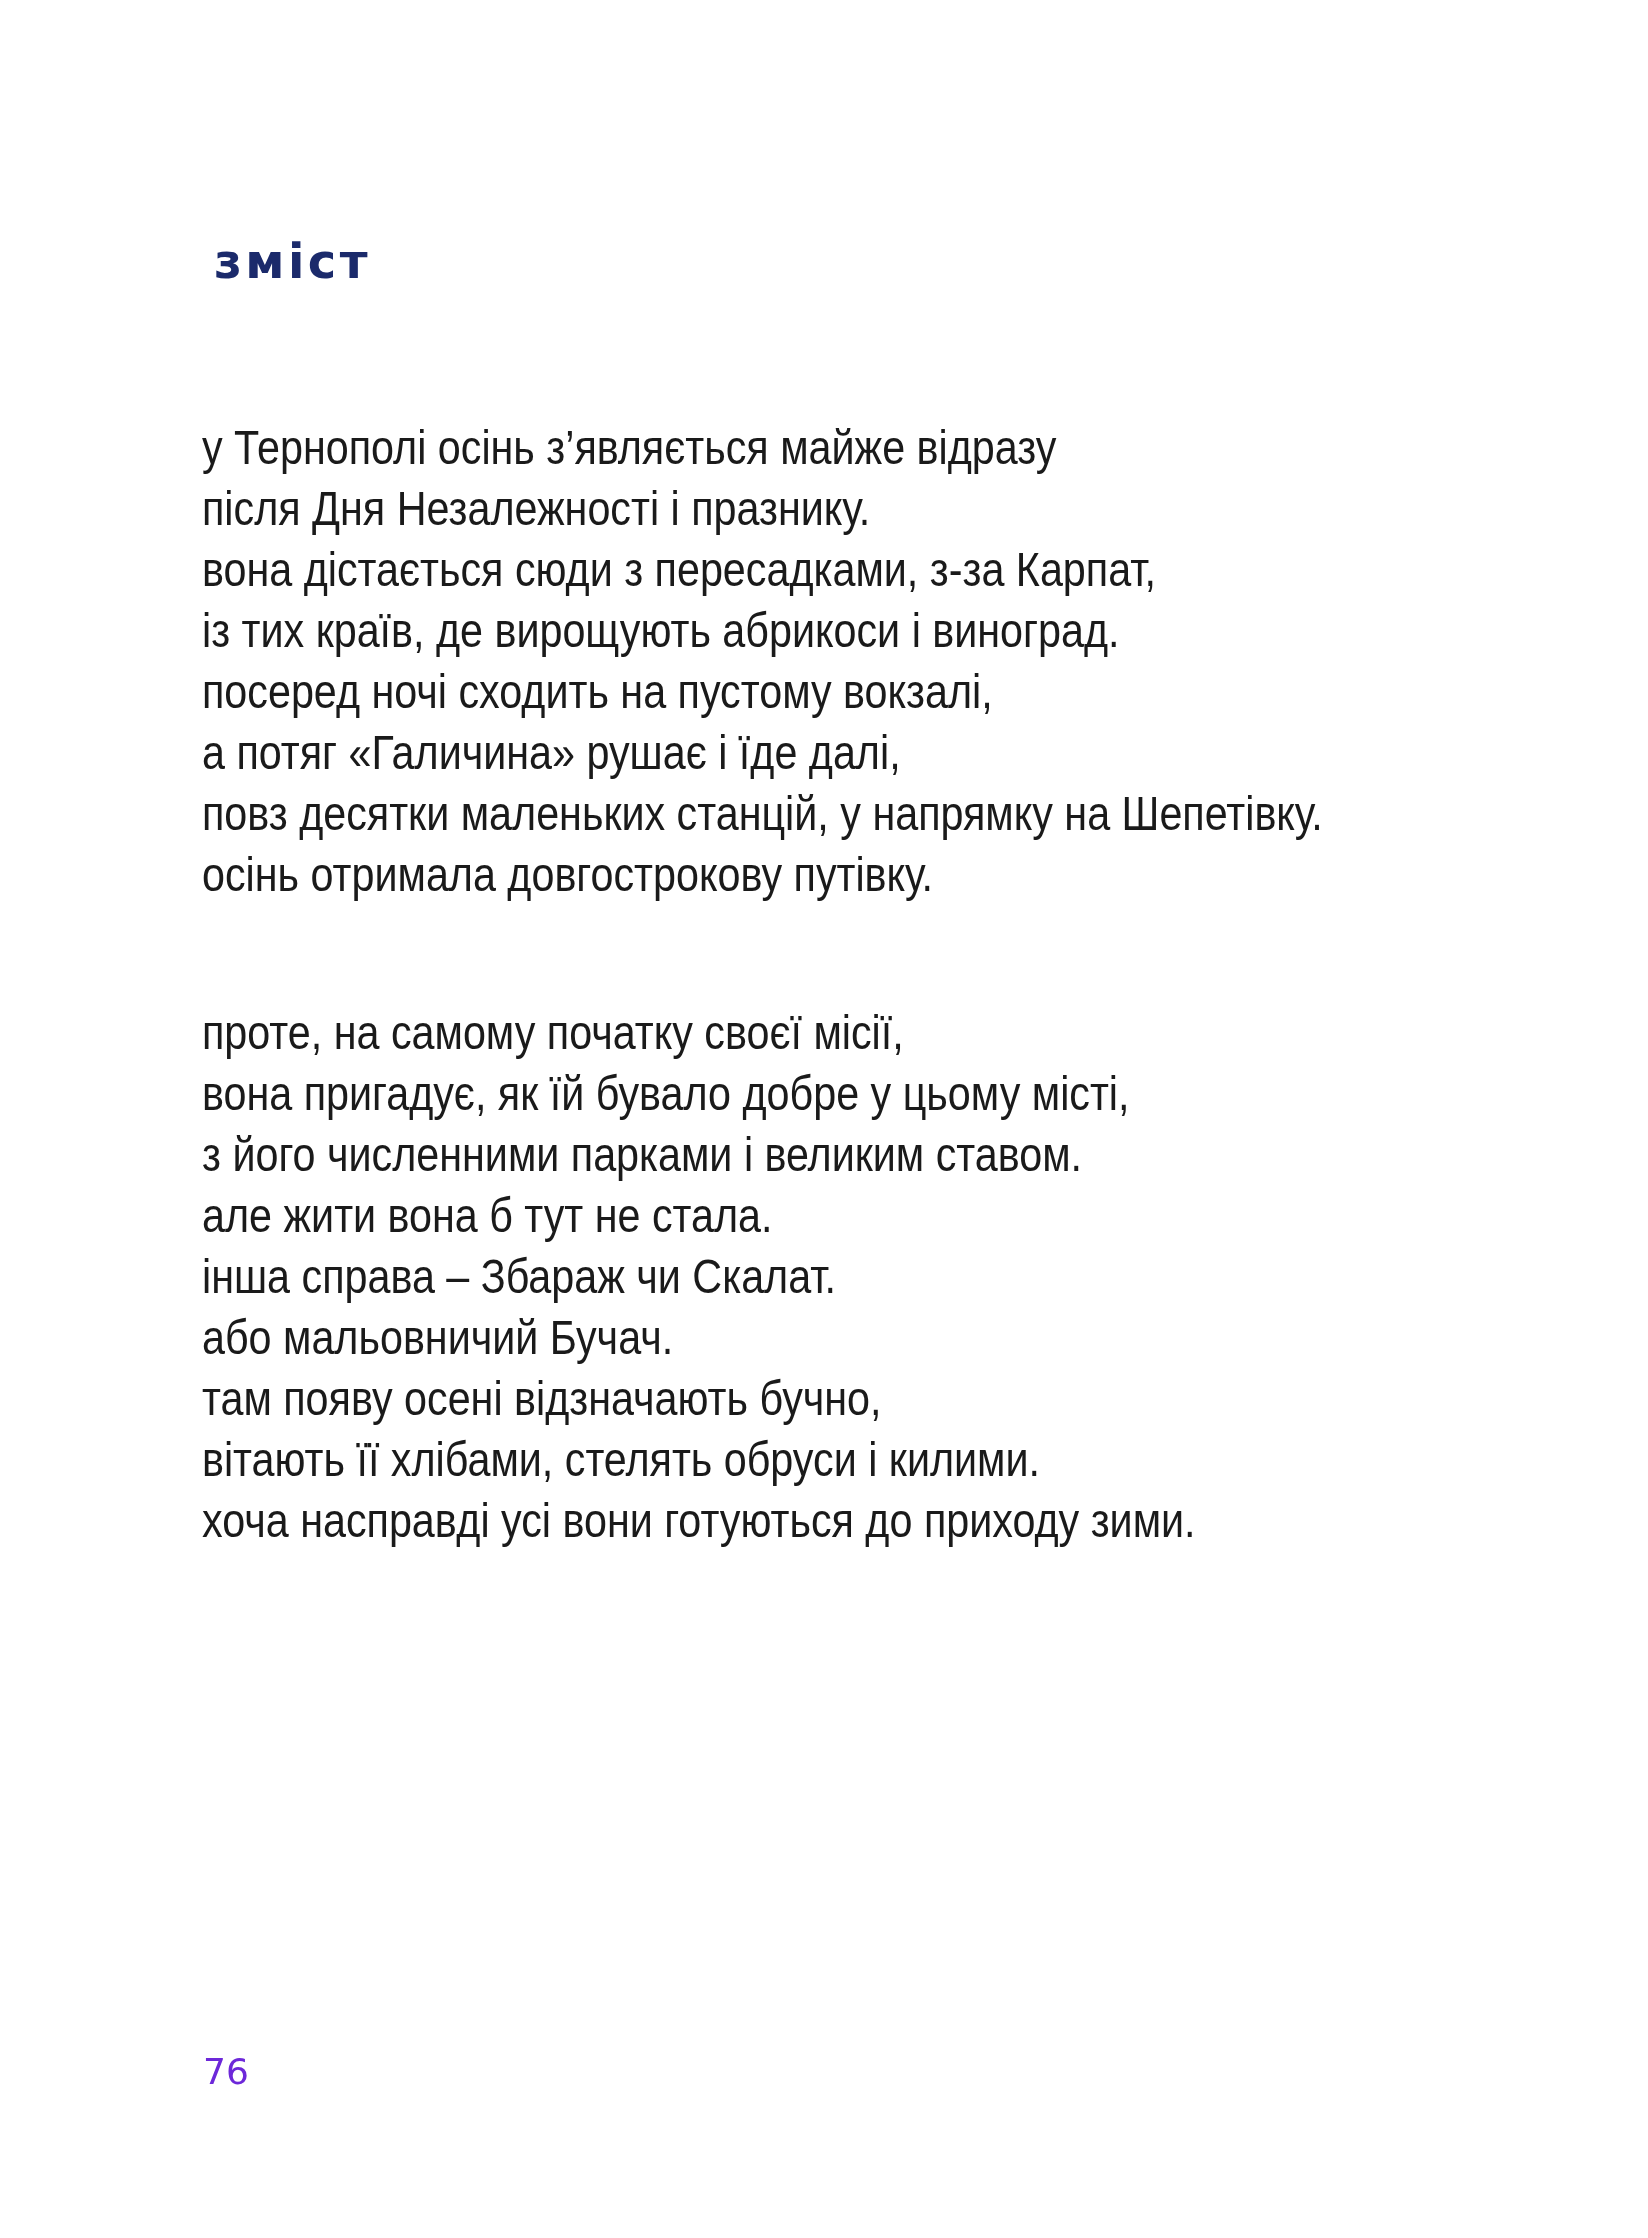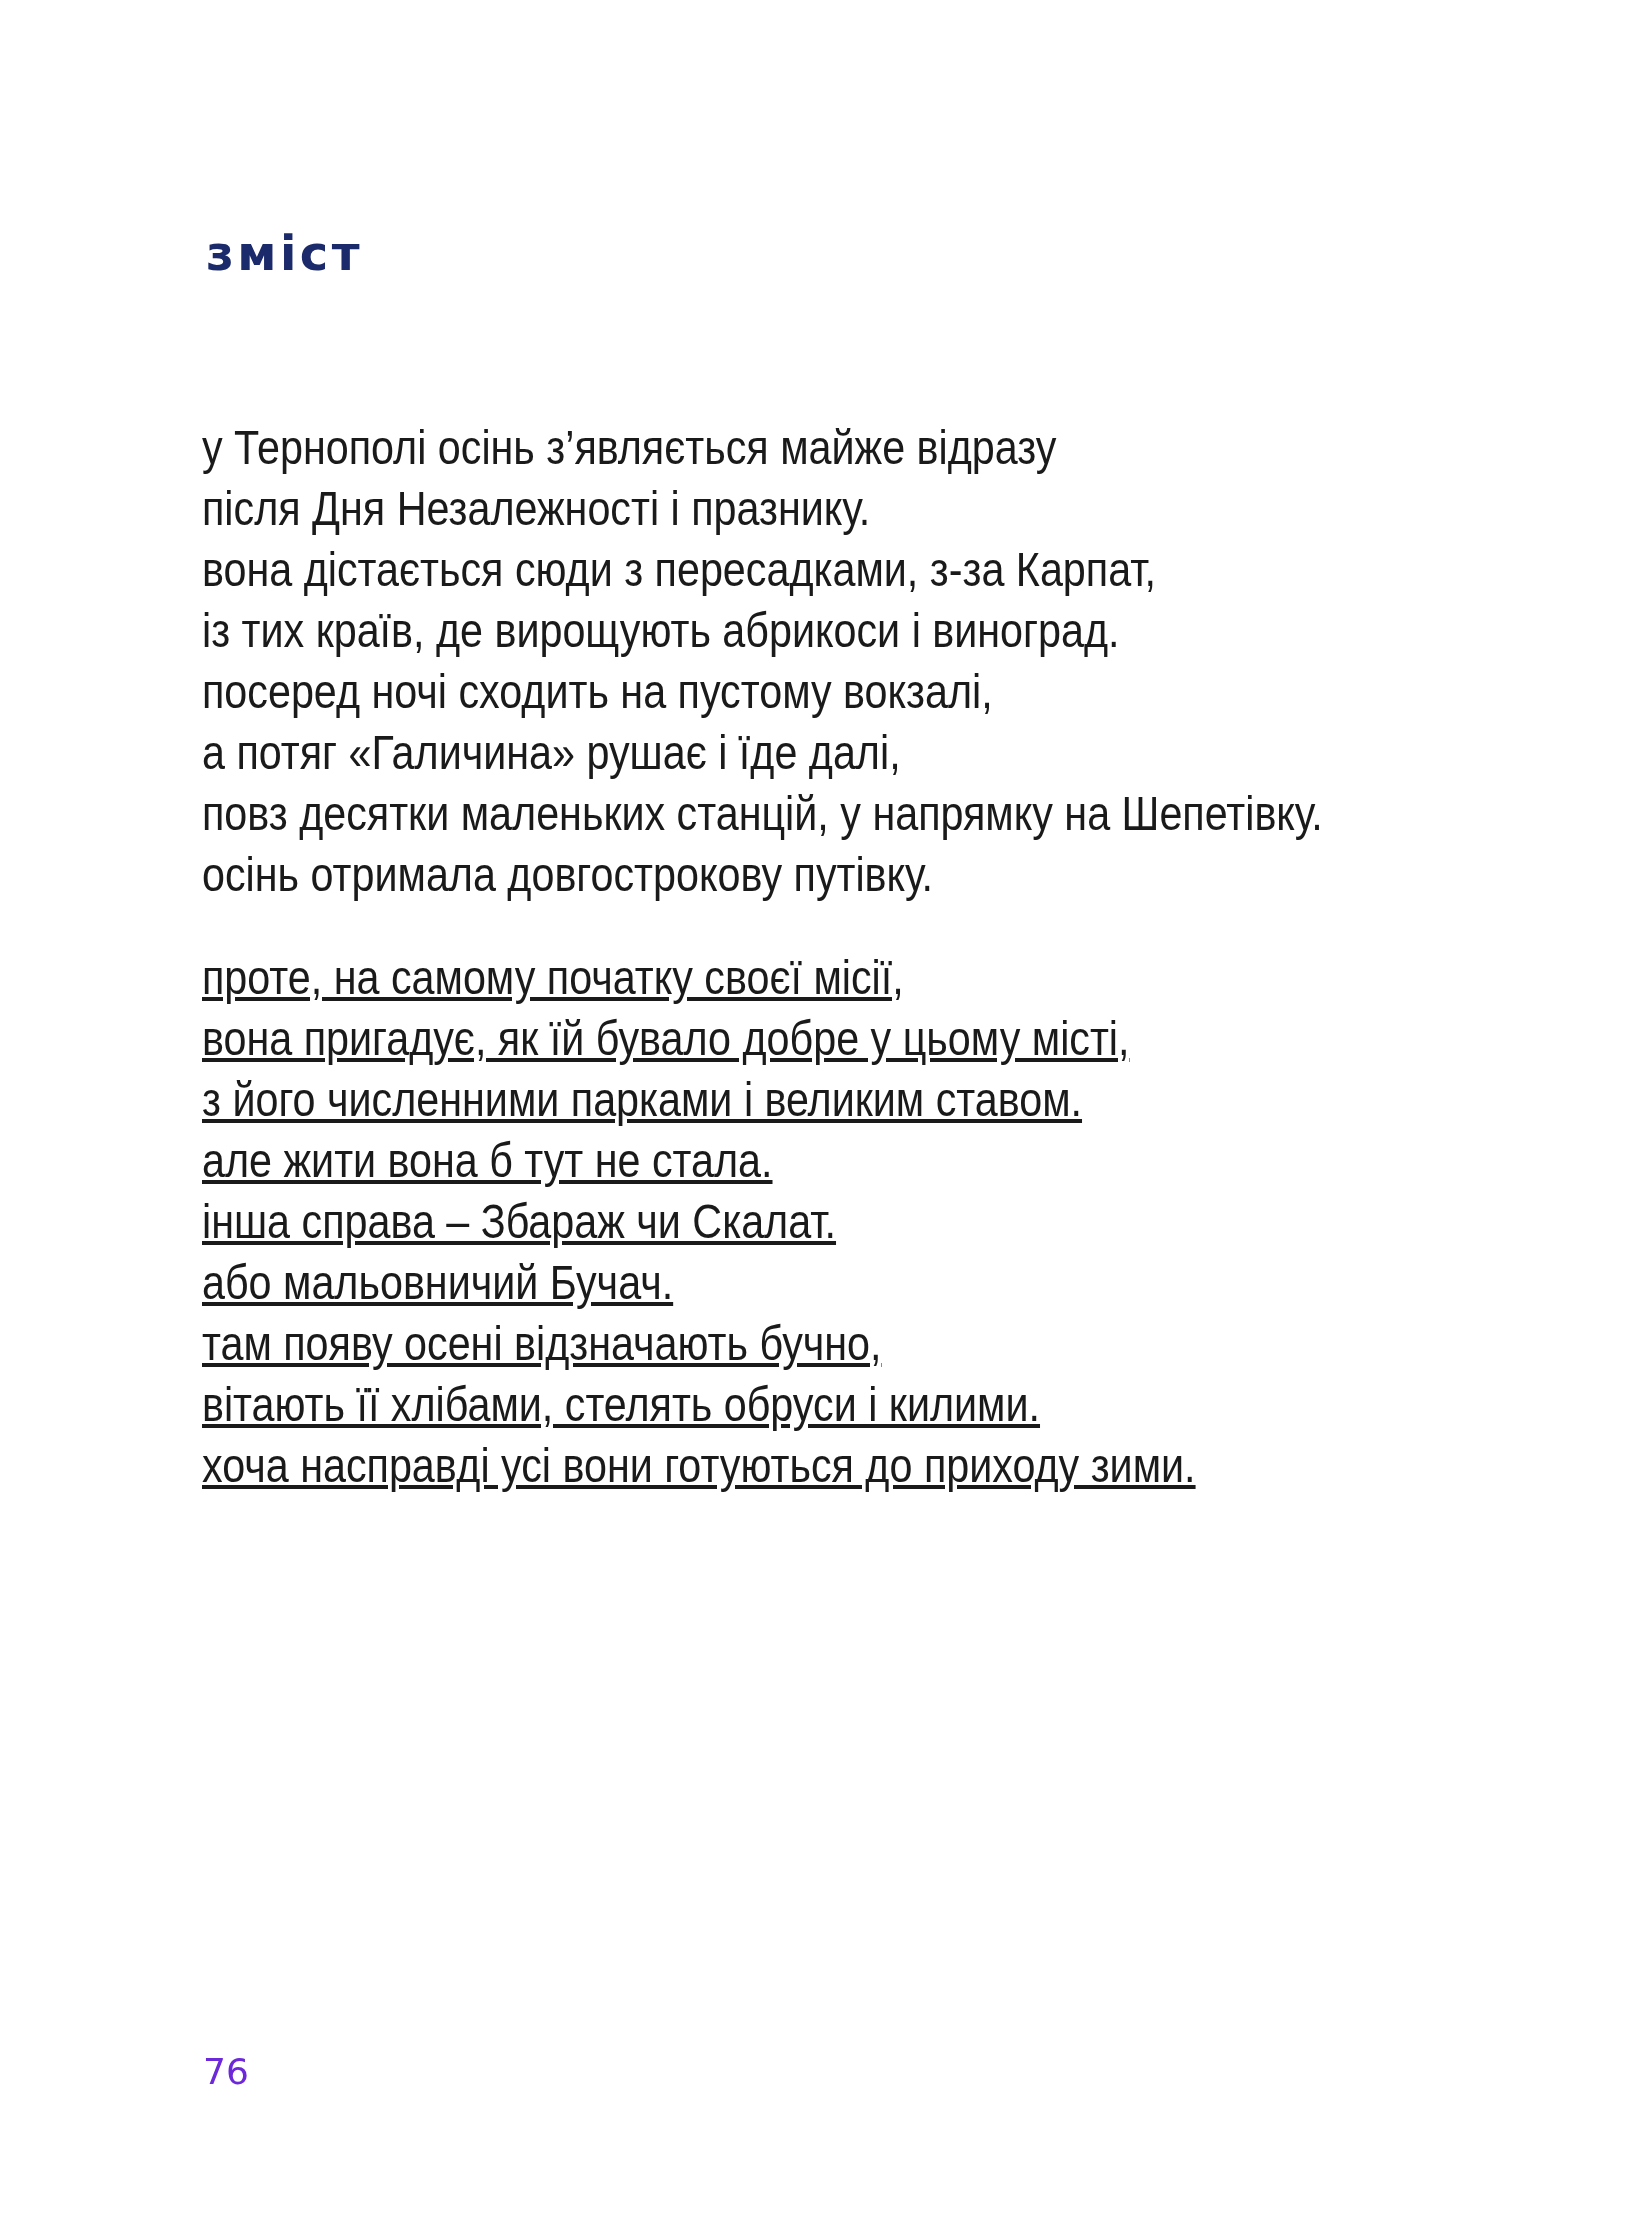--- a/index.html
+++ b/index.html
@@ -17,21 +17,21 @@
       position: absolute;
       left: 0; top: 0;
       width: 1649px;
       height: 2239px;
       background: #ffffff;
     }
     .title {
       position: absolute;
       left: 202px;
       top: 225px;
-      margin: 4px;
+      margin: 12px;
       font-family: "DejaVu Sans", sans-serif;
       font-weight: bold;
       font-size: 48px;
       letter-spacing: 3.4px;
       color: #1b2a6b;
       line-height: 1;
     }
     .poem {
       position: absolute;
       left: 202px;
@@ -39,22 +39,21 @@
       width: 1374px;
       font-family: "Liberation Sans", sans-serif;
       font-size: 48px;
       color: #1a1a1a;
       transform-origin: left top;
     }
     .stanza {
       margin: 0;
     }
     .stanza + .stanza {
-      margin-top: 42px;
-      text-decoration: underline;
+      margin-top: 97px;
     }
     .line {
       display: block;
       height: 61px;
       line-height: 61px;
       white-space: nowrap;
       transform: scaleX(0.86);
       transform-origin: left center;
     }
     .page-number {

